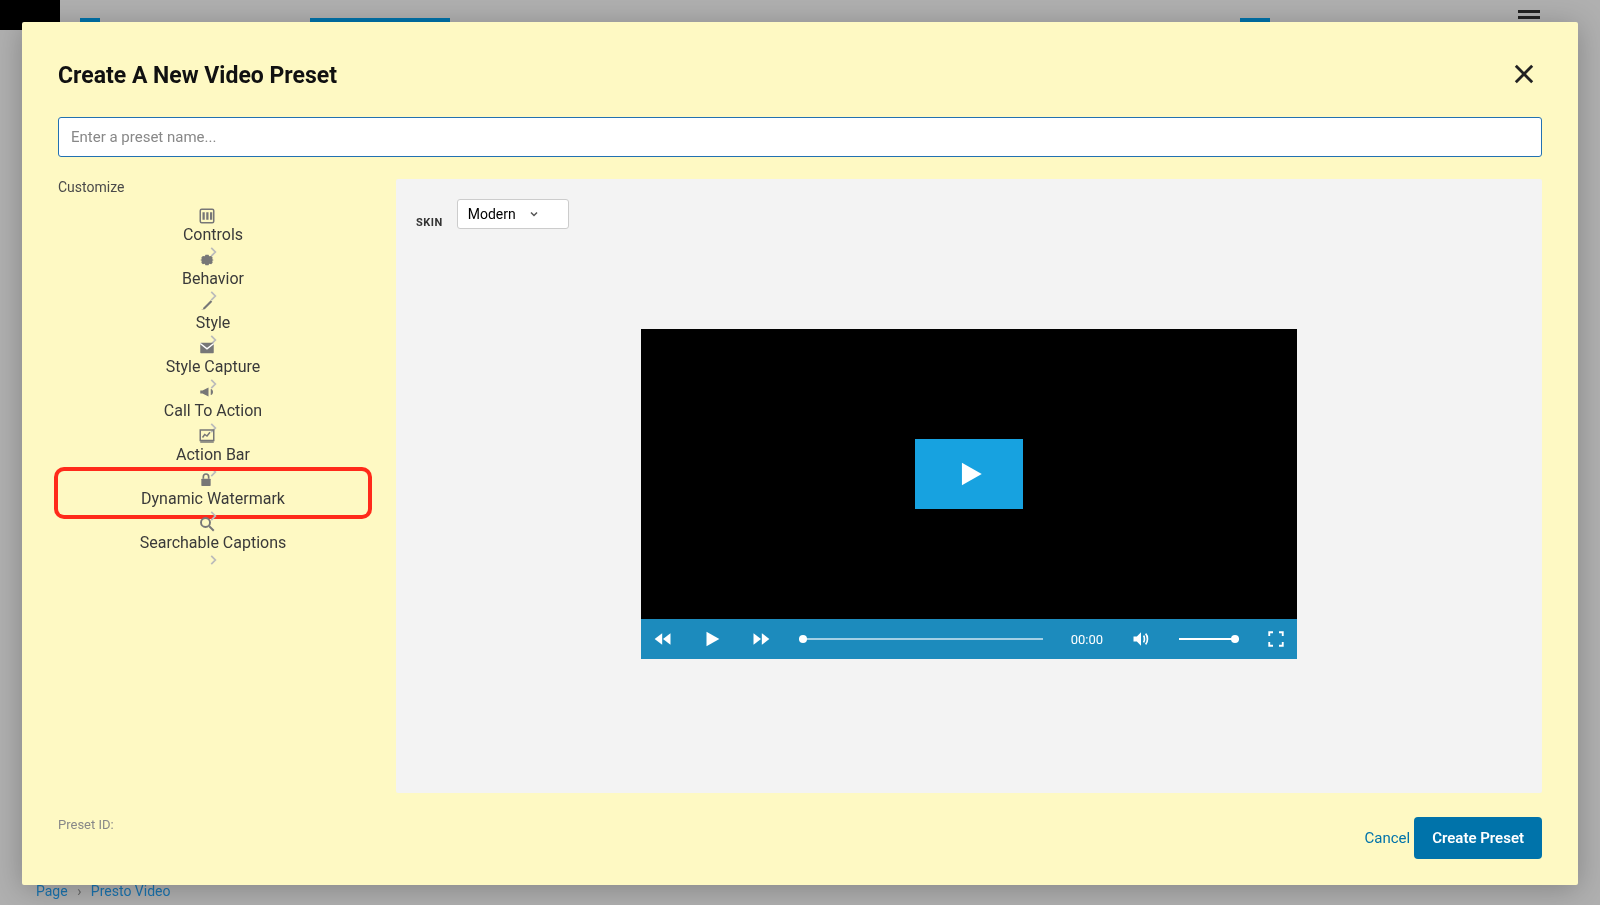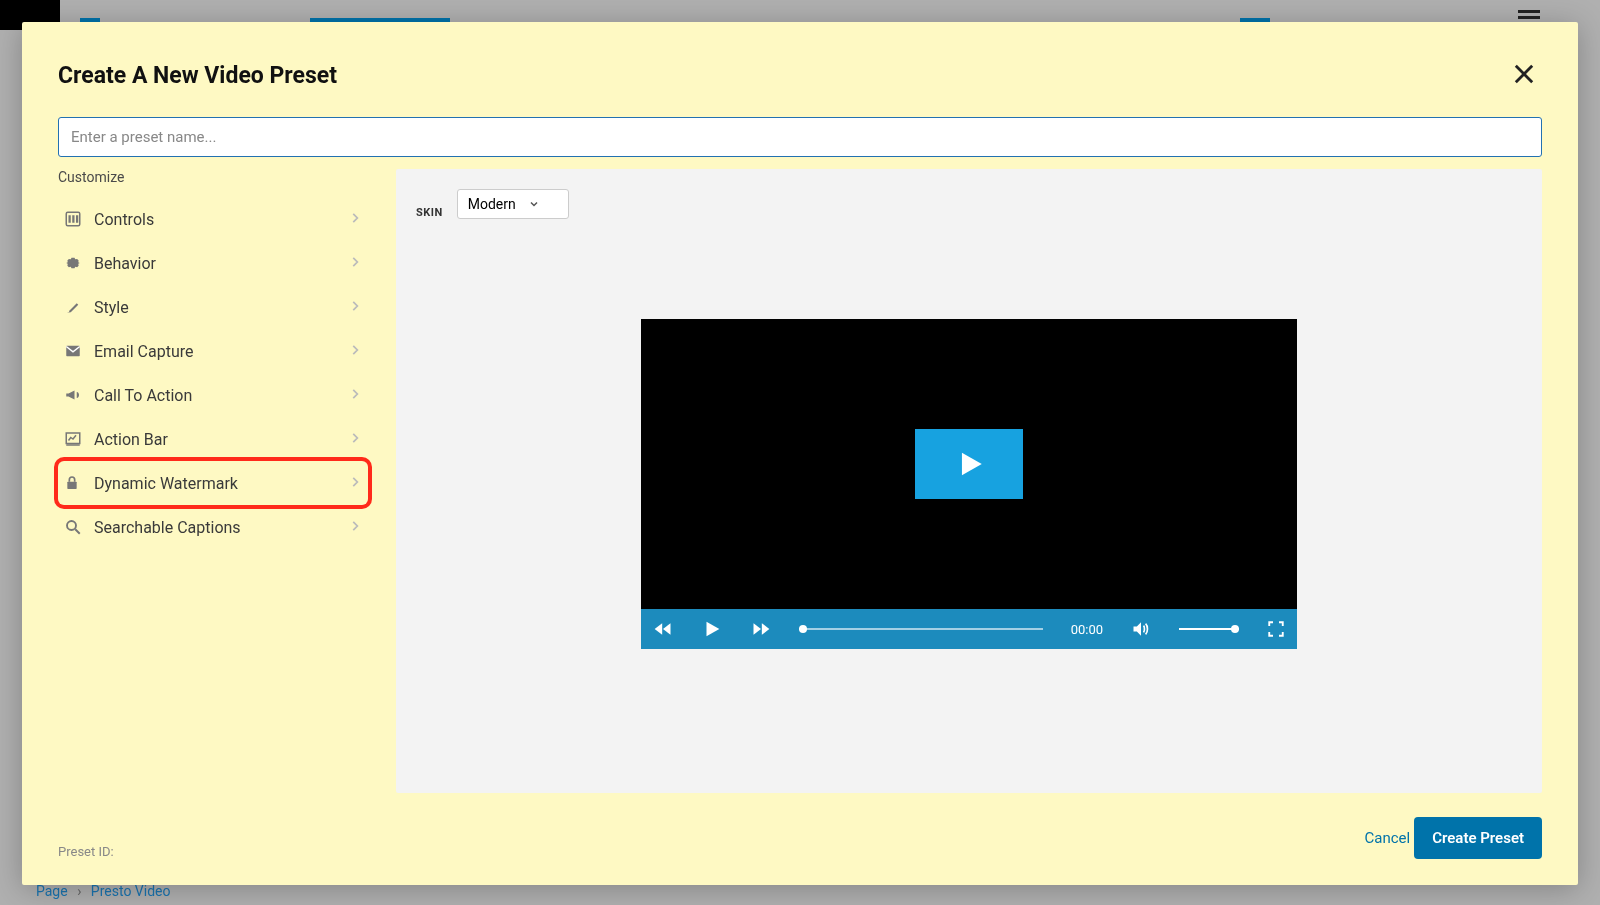--- a/index.html
+++ b/index.html
@@ -10,29 +10,29 @@
 .bg-tab-2 { position:absolute; top:18px; left:310px; width:140px; height:4px; background:#0073aa; }
 .bg-tab-3 { position:absolute; top:18px; right:330px; width:30px; height:4px; background:#0073aa; }
 .bg-ham { position:absolute; top:10px; right:60px; display:flex; flex-direction:column; gap:3px; }
 .bg-ham span { width:22px; height:3px; background:#222; }
 
 .modal { position: absolute; top: 22px; left: 22px; right: 22px; bottom: 20px; background: #fef9c3; border-radius: 2px; box-shadow: 0 4px 30px rgba(0,0,0,0.25); padding: 34px 36px 26px 36px; display: flex; flex-direction: column; }
 .modal-header { display: flex; justify-content: space-between; align-items: center; margin-bottom: 22px; }
 .modal-title { font-size: 23px; font-weight: 700; color: #111; }
 .close-btn { background: none; border: none; cursor: pointer; padding: 4px; }
 
-.name-input { width: 100%; border: 1px solid #2271b1; border-radius: 3px; padding: 10px 12px; font-size: 15px; color: #333; outline: none; margin-bottom: 12px; }
+.name-input { width: 100%; border: 1px solid #2271b1; border-radius: 3px; padding: 10px 12px; font-size: 15px; color: #333; outline: none; margin-bottom: 22px; }
 .name-input::placeholder { color: #888; }
 
 .main-row { display: flex; gap: 28px; flex: 1; min-height: 0; }
 
 .sidebar { width: 310px; flex-shrink: 0; }
 .section-label { font-size: 14px; color: #4a4a4a; margin-bottom: 12px; }
 .side-list { list-style: none; }
-.side-item { display: flex; align-items: center; height: 44px; cursor: pointer; position: relative; padding: 0 6px; border-radius: 6px; }
+.side-item { display: flex; align-items: center; height: 44px; cursor: pointer; position: relative; padding: 0 6px; border-radius: 6px; flex-direction: column; }
 .side-item .icon-wrap { width: 30px; display: flex; align-items: center; justify-content: flex-start; color: #777; }
 .side-item .label { flex: 1; font-size: 16px; color: #3a3a3a; }
 .side-item .chev { color: #bbb; }
 .side-item.highlight { box-shadow: 0 0 0 4px #ff2a1a; }
 
 .preview { flex: 1; background: #f3f3f3; border-radius: 2px; position: relative; padding: 20px; }
 .skin-row { display: flex; align-items: flex-end; gap: 14px; }
 .skin-label { font-size: 11px; font-weight: 700; letter-spacing: 0.5px; color: #333; }
 .skin-select { background: #fff; border: 1px solid #ccc; border-radius: 3px; padding: 6px 28px 6px 10px; font-size: 14px; cursor: pointer; position: relative; display: inline-flex; align-items: center; gap: 12px; }
 
@@ -40,21 +40,21 @@
 .video-area { height: 290px; display: flex; align-items: center; justify-content: center; }
 .play-big { width: 108px; height: 70px; background: #17a2e0; border: none; display: flex; align-items: center; justify-content: center; cursor: pointer; }
 .video-bar { height: 40px; background: #1c8bbd; display: flex; align-items: center; padding: 0 12px; gap: 28px; }
 .vb-btn { color: #fff; display: flex; align-items: center; cursor:pointer; }
 .progress { flex: 1; height: 2px; background: rgba(255,255,255,0.6); position: relative; }
 .progress .dot { position: absolute; left: 0; top: 50%; transform: translate(0,-50%); width: 8px; height: 8px; border-radius: 50%; background: #fff; }
 .vb-time { color: #fff; font-size: 13px; }
 .volume-track { width: 60px; height: 2px; background: #fff; position: relative; }
 .volume-track .vdot { position:absolute; right:0; top:50%; transform:translate(0,-50%); width:8px; height:8px; border-radius:50%; background:#fff; }
 
-.modal-footer { display: flex; justify-content: space-between; align-items: flex-end; padding-top: 24px; }
+.modal-footer { display: flex; justify-content: space-between; align-items: flex-start; padding-top: 24px; }
 .preset-id { font-size: 13px; color: #888; }
 .footer-actions { display: flex; gap: 4px; align-items: center; }
 .btn-cancel { background: none; border: none; color: #0073aa; font-size: 15px; cursor: pointer; }
 .btn-create { background: #0073aa; color: #fff; border: none; border-radius: 4px; padding: 12px 18px; font-size: 15px; font-weight: 600; cursor: pointer; }
 
 .breadcrumb-bg { position: absolute; bottom: 6px; left: 36px; font-size: 14px; color: #1a74b0; z-index: 0; margin-top: 14px; }
 .breadcrumb-bg .sep { color: #666; margin: 0 6px; }
 </style>
 </head>
 <body>
@@ -127,21 +127,21 @@
                 <polyline points="9 5 16 12 9 19"></polyline>
               </svg></span>
           </li>
           <li class="side-item">
             <span class="icon-wrap">
               <svg width="18" height="18" viewBox="0 0 24 24" fill="#777">
                 <rect x="3" y="5" width="18" height="14" rx="1"></rect>
                 <path d="M3 6l9 7 9-7" stroke="#fff" stroke-width="2" fill="none"></path>
               </svg>
             </span>
-            <span class="label">Email Capture</span>
+            <span class="label">Style Capture</span>
             <span class="chev"><svg width="14" height="14" viewBox="0 0 24 24" fill="none" stroke="#bbb" stroke-width="3">
                 <polyline points="9 5 16 12 9 19"></polyline>
               </svg></span>
           </li>
           <li class="side-item">
             <span class="icon-wrap">
               <svg width="18" height="18" viewBox="0 0 24 24" fill="#777">
                 <path d="M3 10v4h3l8 4V6l-8 4H3zm14-2c2 0 3 2 3 4s-1 4-3 4"></path>
               </svg>
             </span>

